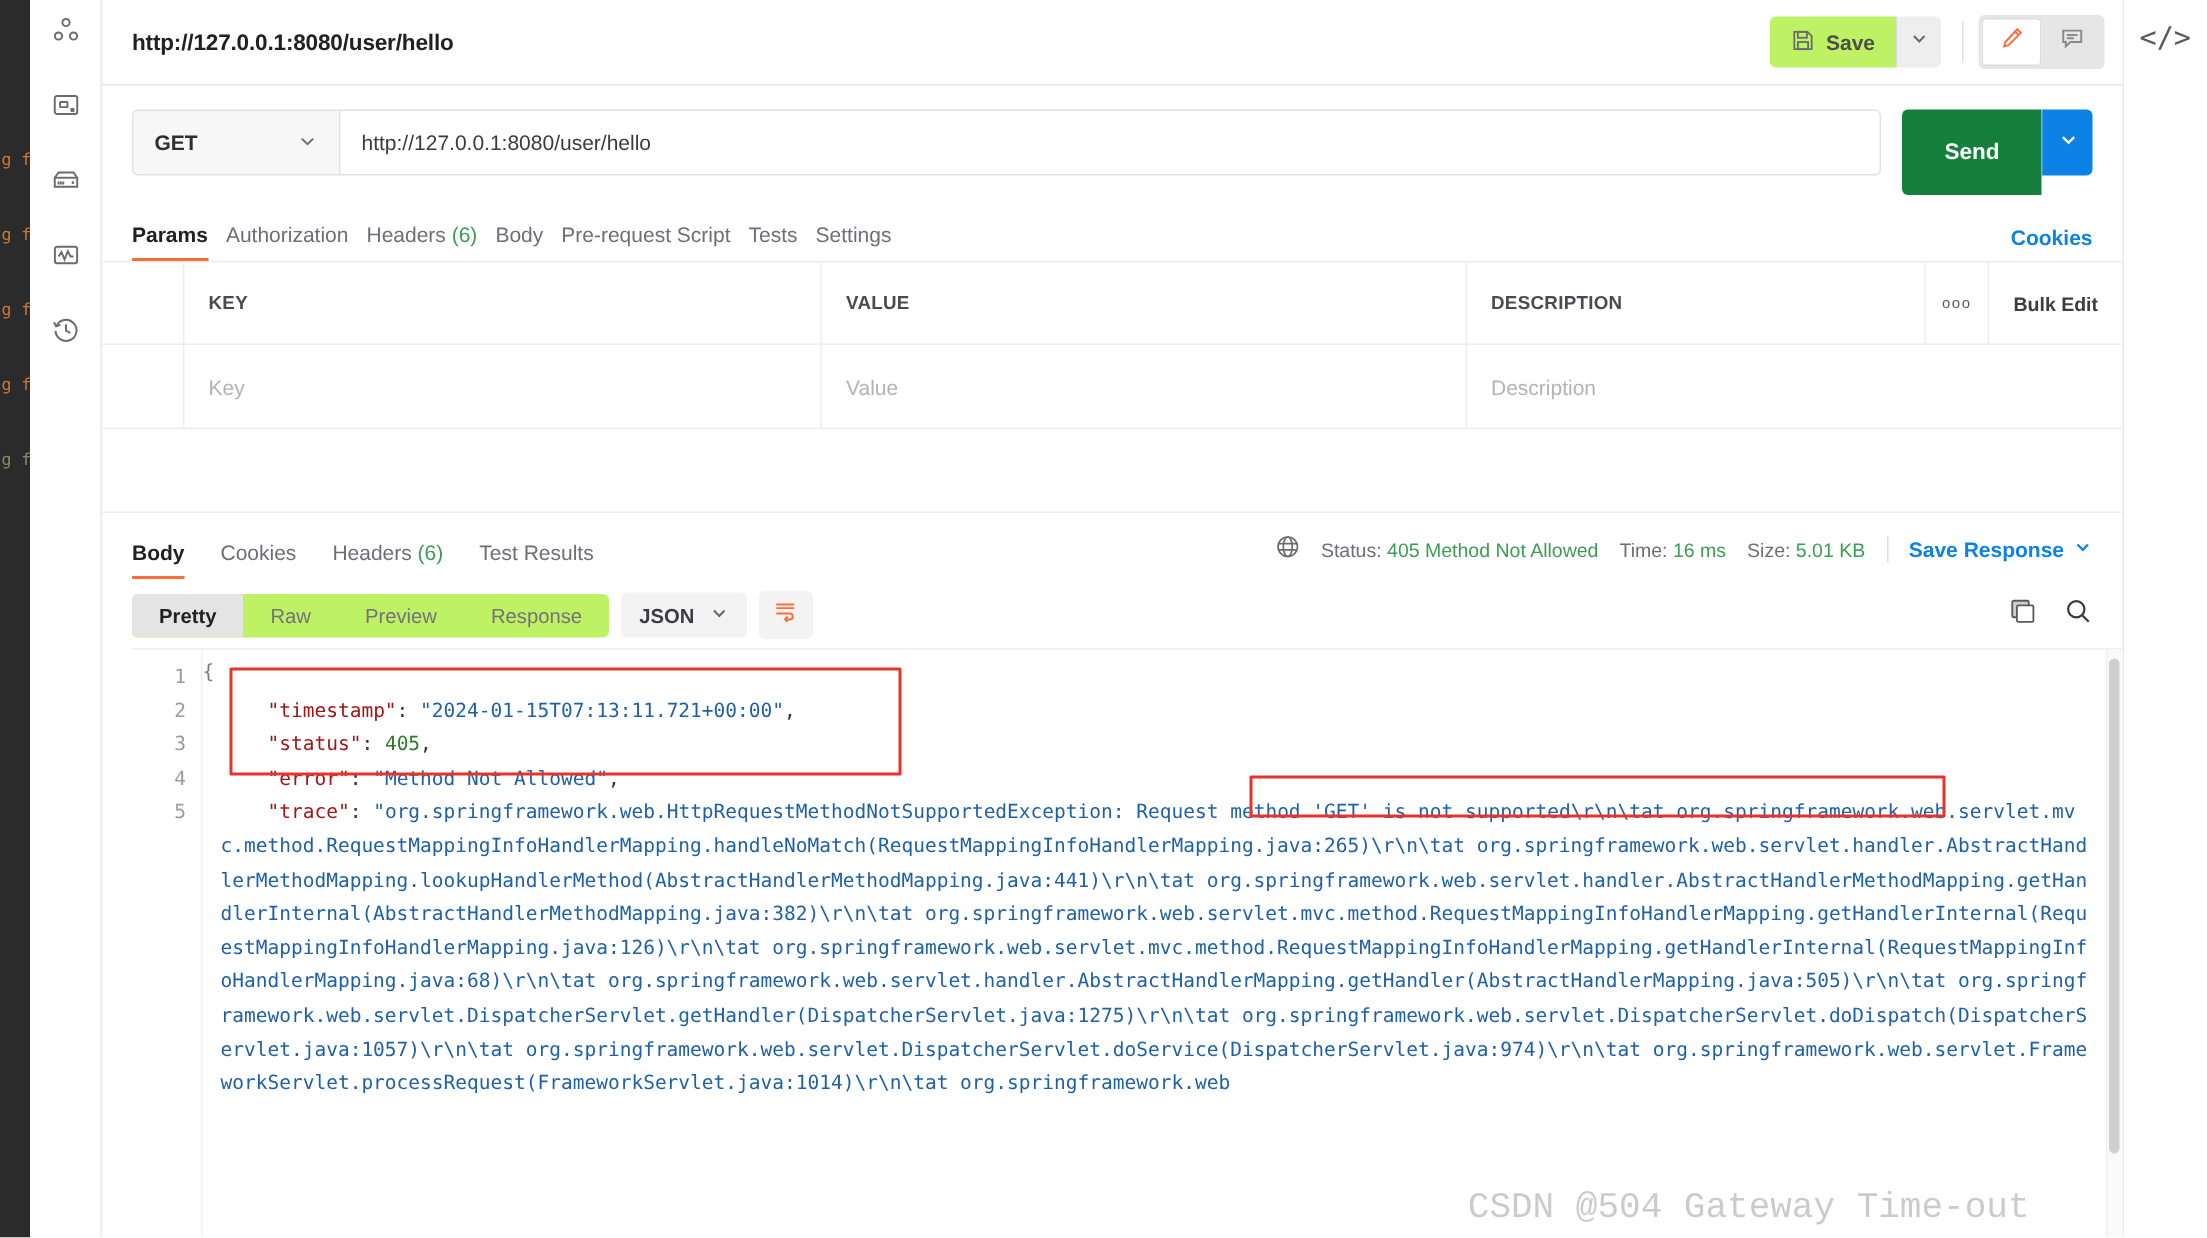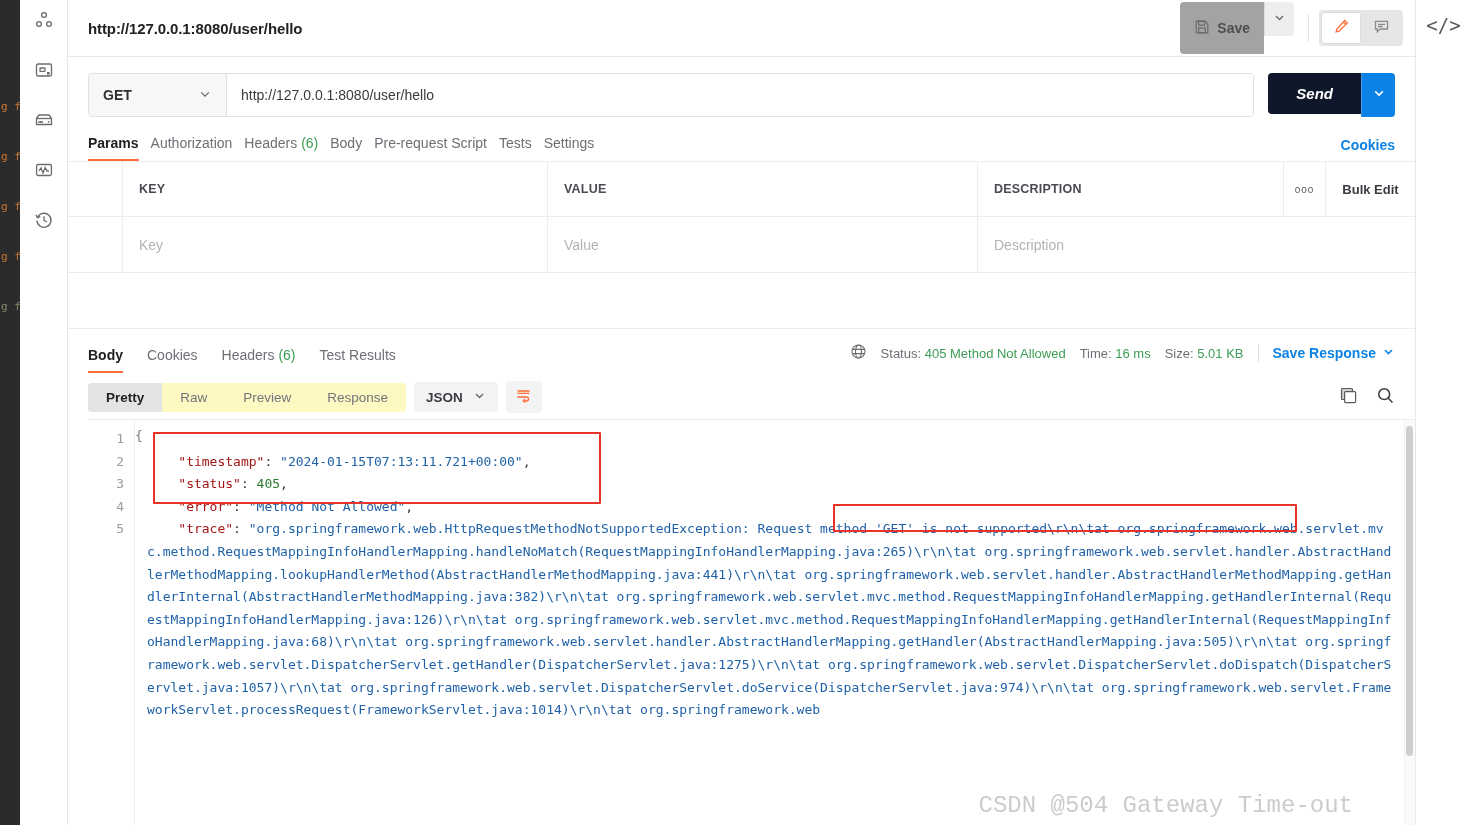--- a/index.html
+++ b/index.html
@@ -81,25 +81,25 @@
     color: #212121;
     letter-spacing: -0.1px;
   }
   .topbar-spacer { flex: 1 1 auto; }
 
   .save-group {
     display: flex; align-items: stretch;
     margin-right: 14px;
   }
   .save-btn {
-    background: #a3a3a3;
+    background: #bef264;
     border: none;
     border-radius: 4px 0 0 4px;
     padding: 0 14px;
-    height: 52px;
+    height: 34px;
     display: flex; align-items: center; gap: 7px;
     font-size: 14px;
     font-weight: bold;
     color: #4e4e4e;
     cursor: pointer;
     font-family: "Liberation Sans", sans-serif;
   }
   .save-caret {
     background: #eeeeee;
     border: none;
@@ -180,31 +180,30 @@
     outline: none;
     padding: 0 14px;
     font-size: 14px;
     color: #3b3b3b;
     background: #fff;
     font-family: "Liberation Sans", sans-serif;
     min-width: 0;
   }
   .send-group { display: flex; }
   .send-btn {
-    background: #0f172a;
+    background: #15803d;
     color: #fff;
     border: none;
     border-radius: 4px 0 0 4px;
-    height: 41px;
+    height: 57px;
     padding: 0 28px;
     font-size: 15px;
     font-weight: bold;
     cursor: pointer;
     font-family: "Liberation Sans", sans-serif;
-    font-style: italic;
   }
   .send-caret {
     background: #0d82e6;
     border: none;
     border-left: 1px solid #3e9aec;
     border-radius: 0 4px 4px 0;
     width: 34px; height: 44px;
     color: #fff;
     display: flex; align-items: center; justify-content: center;
     cursor: pointer;
@@ -291,21 +290,21 @@
   .save-resp { color: #0d82e6; font-weight: bold; font-size: 14px; cursor: pointer; display: flex; align-items: center; gap: 6px; }
 
   .view-bar {
     display: flex;
     align-items: center;
     padding: 8px 20px 6px 20px;
     gap: 8px;
   }
   .seg {
     display: flex;
-    background: #fef9c3;
+    background: #bef264;
     border-radius: 4px;
     overflow: hidden;
   }
   .seg-item {
     padding: 7px 18px;
     font-size: 13.5px;
     color: #73737b;
     cursor: pointer;
   }
   .seg-item.active { background: #e4e4e4; color: #222; font-weight: bold; }

